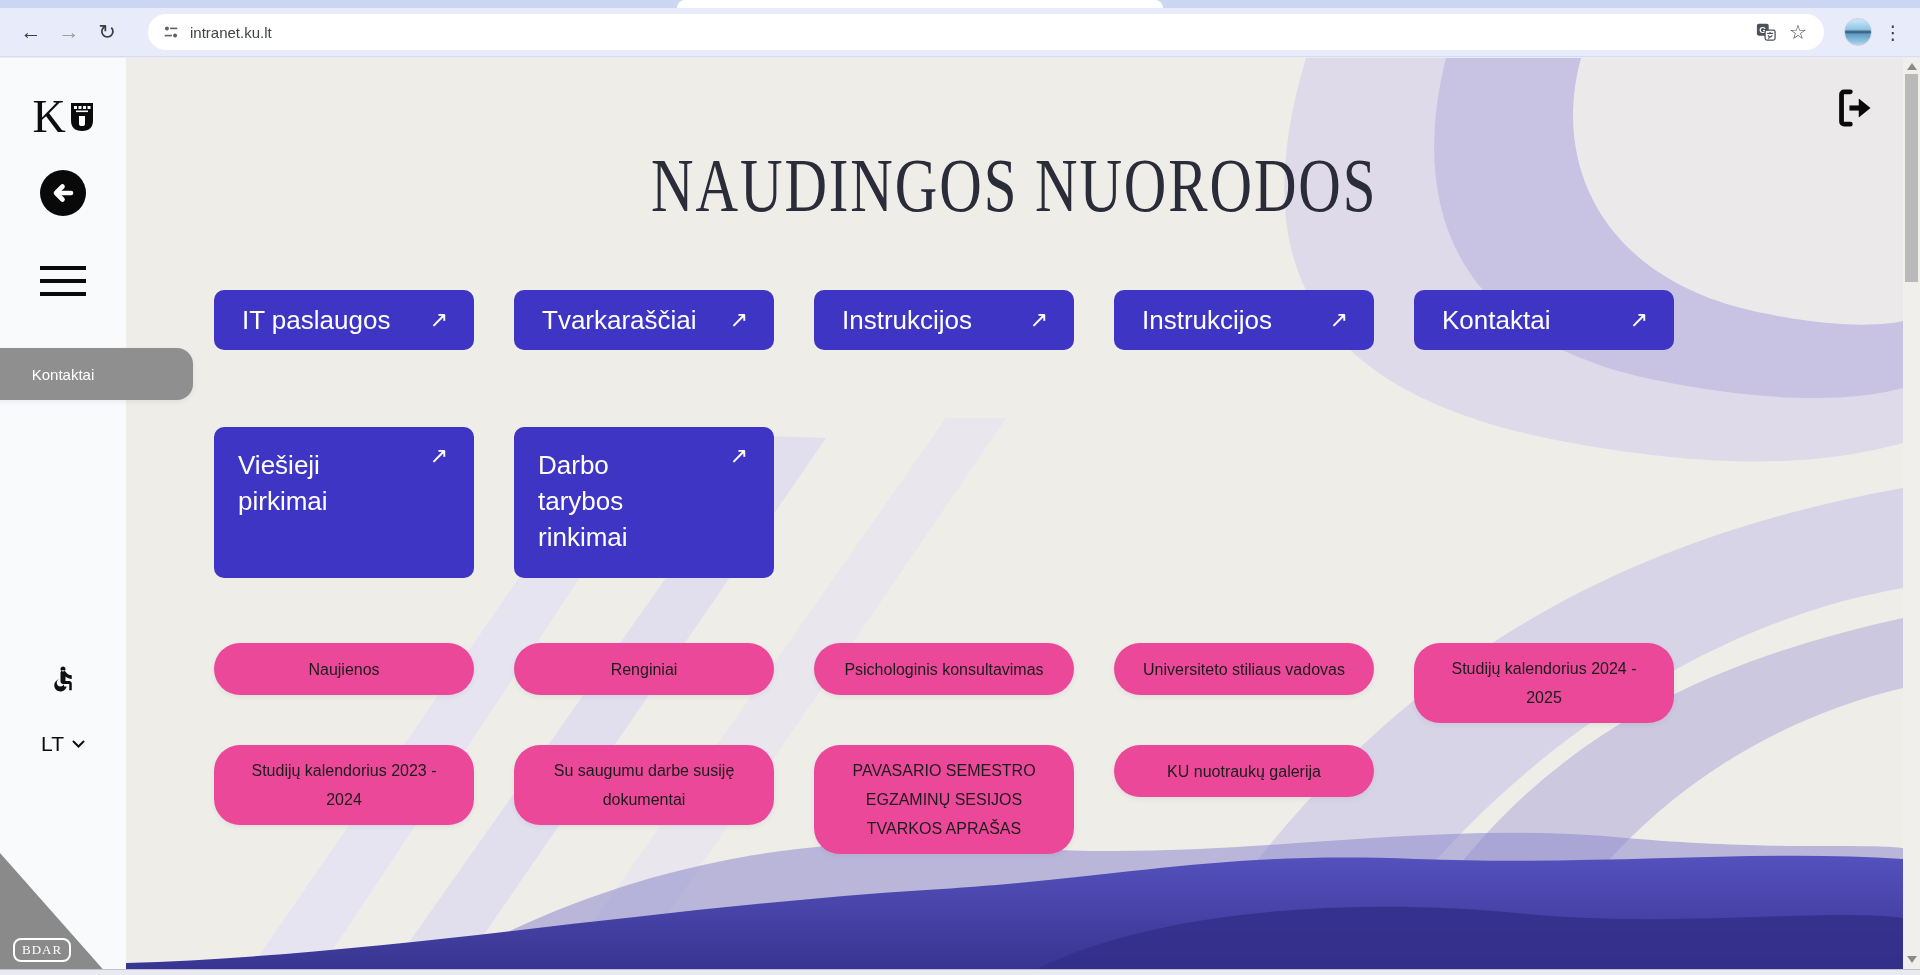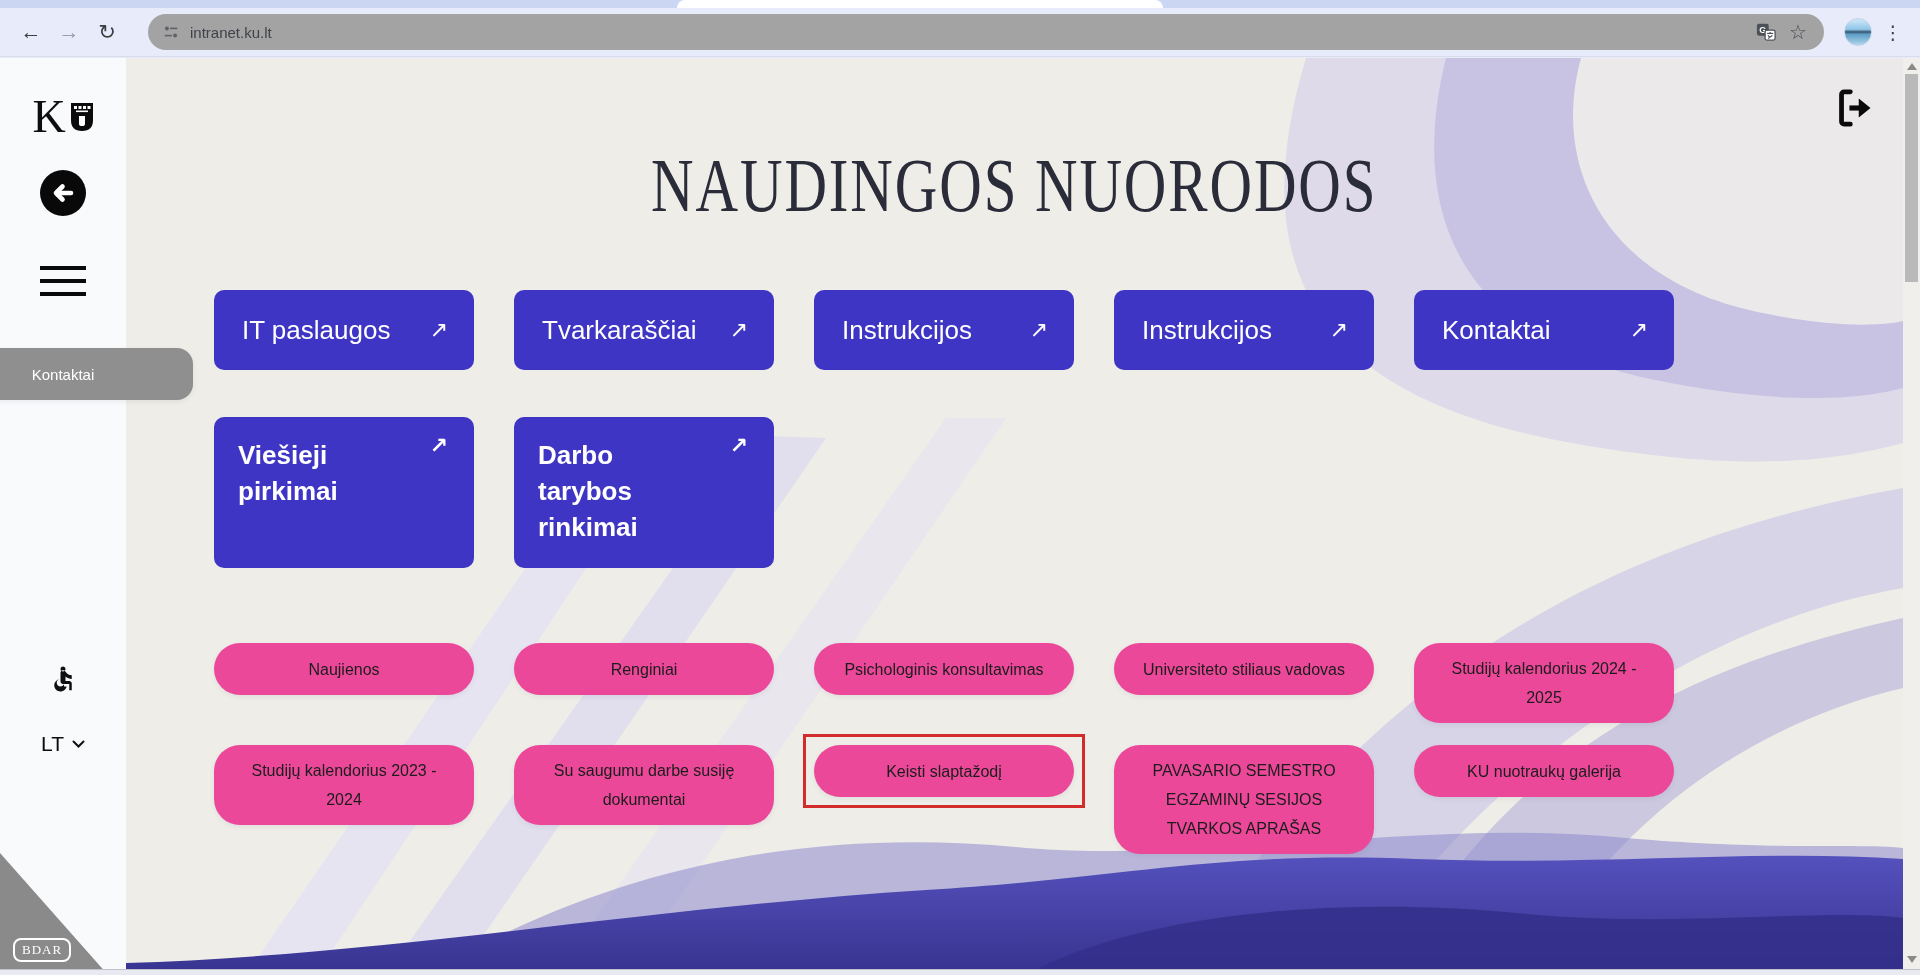--- a/index.html
+++ b/index.html
@@ -16,21 +16,21 @@
   html,body{width:1920px;height:975px;overflow:hidden;}
   body{font-family:"Liberation Sans","DejaVu Sans",sans-serif;position:relative;background:#fff;}
 
   
   .chrome{position:absolute;top:0;left:0;width:1920px;height:58px;background:var(--chrome-bg);}
   .tabstrip{position:absolute;top:0;left:0;width:100%;height:8px;background:var(--tabstrip-bg);}
   .tab-active{position:absolute;top:0;left:677px;width:486px;height:8px;background:#fff;border-radius:9px 9px 0 0;}
   .toolbar{position:absolute;top:8px;left:0;width:100%;height:49px;display:flex;align-items:center;padding:0 12px;border-bottom:1px solid #d9dcea;background:var(--chrome-bg);}
   .navbtn{width:38px;height:38px;display:flex;align-items:center;justify-content:center;border-radius:50%;font-size:21px;color:#3c4043;cursor:pointer;flex:0 0 auto;}
   .navbtn.disabled{color:#9aa0a6;}
-  .urlbar{flex:1;height:36px;margin:0 14px 0 22px;background:#a3a3a3;border-radius:18px;display:flex;align-items:center;padding:0 10px 0 14px;}
+  .urlbar{flex:1;height:36px;margin:0 14px 0 22px;background:#ffffff;border-radius:18px;display:flex;align-items:center;padding:0 10px 0 14px;}
   .url-text{font-size:15px;color:#3f4349;margin-left:10px;}
   .urlbar .spacer{flex:1;}
   .chromeicon{width:32px;height:32px;display:flex;align-items:center;justify-content:center;color:#474b52;flex:0 0 auto;}
   .star{font-size:20px;}
   .avatar{width:28px;height:28px;border-radius:50%;margin:0 6px;flex:0 0 auto;
     background:linear-gradient(180deg,#cfe9f7 0%,#8fc6e8 40%,#33536b 50%,#5d9cc4 58%,#aed7ee 100%);
     border:1px solid #c7d0e8;}
   .dots{font-size:19px;color:#3c4043;letter-spacing:0;width:30px;text-align:center;}
 
   
@@ -67,25 +67,25 @@
   .bgart{position:absolute;inset:0;z-index:0;}
   .layer{position:absolute;z-index:1;}
 
   .logout{top:28px;left:1706px;cursor:pointer;}
 
   .title{top:92px;left:0;width:1777px;text-align:center;color:var(--title-ink);}
   .title span{display:inline-block;font-family:"Liberation Serif","DejaVu Serif",serif;font-weight:400;font-size:62px;letter-spacing:2px;transform:scale(.95,1.22);transform-origin:center;}
 
   .row{display:flex;gap:40px;align-items:flex-start;left:88px;}
   .row-primary{top:232px;}
-  .row-cards{top:359px;font-weight:bold;}
+  .row-cards{top:369px;}
   .row-pills1{top:585px;}
   .row-pills2{top:687px;}
 
-  .btn-primary{width:260px;height:80px;background:var(--accent);border-radius:10px;color:#fff;display:flex;align-items:center;justify-content:space-between;padding:0 26px 0 28px;font-size:26px;cursor:pointer;flex:0 0 auto;}
+  .btn-primary{width:260px;height:60px;background:var(--accent);border-radius:10px;color:#fff;display:flex;align-items:center;justify-content:space-between;padding:0 26px 0 28px;font-size:26px;cursor:pointer;flex:0 0 auto;}
   .btn-arrow{font-size:22px;line-height:1;}
 
   .card{width:260px;height:151px;background:var(--accent);border-radius:10px;color:#fff;position:relative;padding:20px 24px;font-size:26px;line-height:36px;cursor:pointer;flex:0 0 auto;}
   .card .lbl{display:block;max-width:140px;}
   .card .btn-arrow{position:absolute;top:18px;right:26px;}
 
   .pill{width:260px;min-height:52px;background:#ec4899;border-radius:26px;display:flex;align-items:center;justify-content:center;text-align:center;
     padding:11px 20px;font-size:16px;line-height:29px;color:var(--ink);box-shadow:0 2px 5px rgba(60,60,90,.08);cursor:pointer;flex:0 0 auto;}
   .hl-wrap{border:3px solid var(--red);padding:8px;margin:-11px;flex:0 0 auto;}
 
@@ -258,23 +258,20 @@
     <div class="layer row row-pills1" id="pillRow1">
         <a class="pill">Naujienos</a>
         <a class="pill">Renginiai</a>
         <a class="pill">Psichologinis konsultavimas</a>
         <a class="pill">Universiteto stiliaus vadovas</a>
         <a class="pill">Studijų kalendorius 2024 - 2025</a>
       </div>
     <div class="layer row row-pills2" id="pillRow2">
         <a class="pill">Studijų kalendorius 2023 - 2024</a>
         <a class="pill">Su saugumu darbe susiję dokumentai</a>
-        <div class="hl-wrap">
-          <a class="pill">Keisti slaptažodį</a>
-        </div>
         <a class="pill">PAVASARIO SEMESTRO EGZAMINŲ SESIJOS TVARKOS APRAŠAS</a>
         <a class="pill">KU nuotraukų galerija</a>
       </div>
   </div>
 </div>
 
 <div class="scrollbar" style="top:58px;height:917px;">
   <div class="sb-up"></div>
   <div class="sb-thumb"></div>
   <div class="sb-down"></div>

